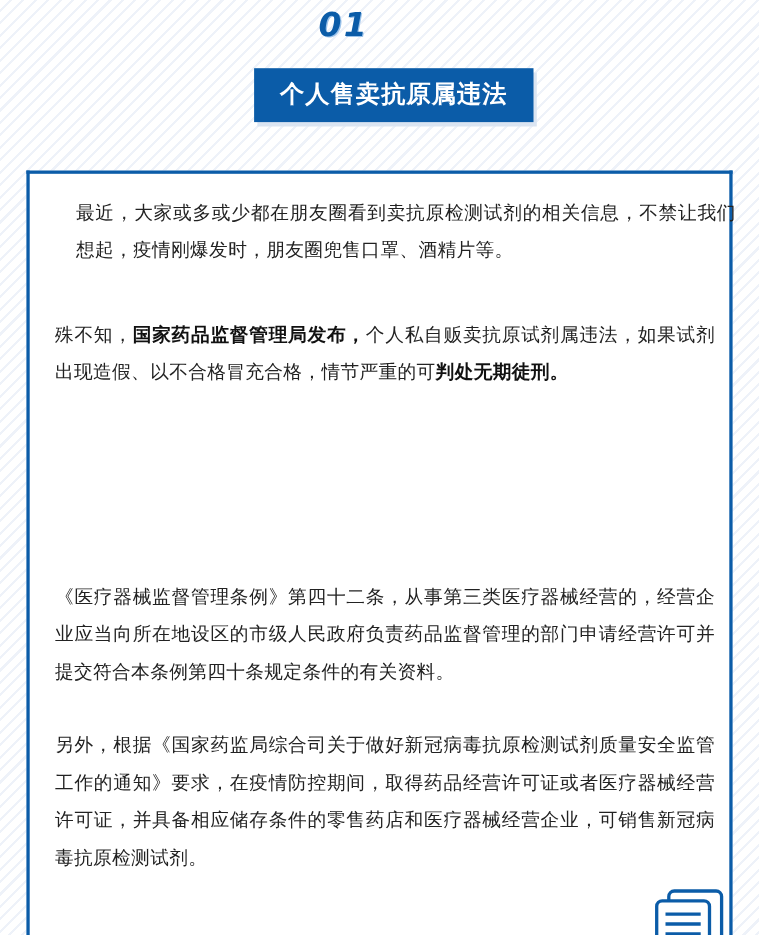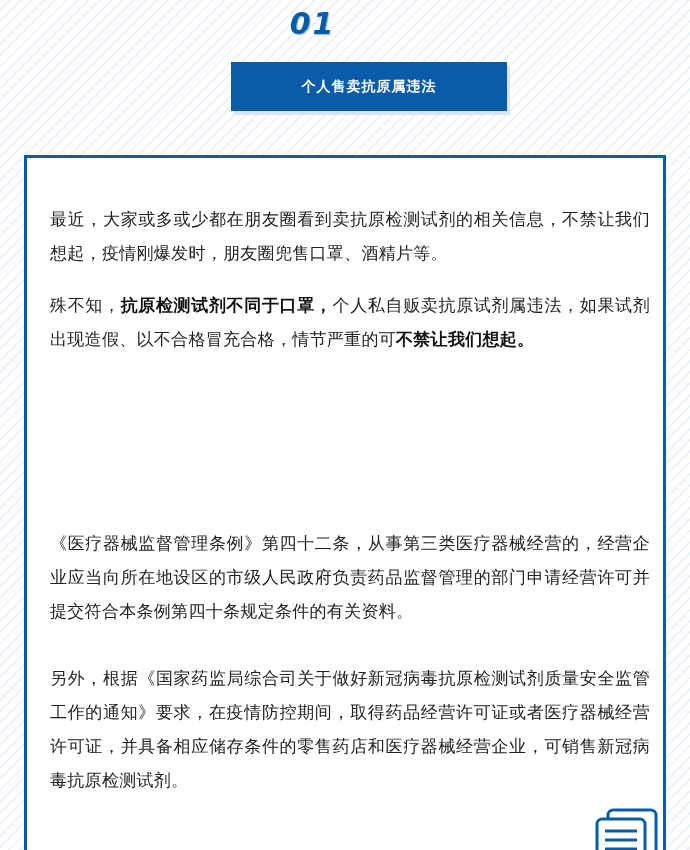--- a/index.html
+++ b/index.html
@@ -9,23 +9,23 @@
     background-color: #fbfcfe;
     background-image: repeating-linear-gradient(135deg, #ffffff 0px, #ffffff 6px, #eef2f9 6px, #eef2f9 8px);
   }
   .num {
     position: absolute; left: 0; width: 625px; top: 6px; text-align: center;
     font-family: "DejaVu Sans", sans-serif; font-weight: bold; font-style: italic;
     font-size: 30px; color: #0b5ca8; letter-spacing: 2px;
     text-shadow: 1px 1px 0 #9cc3ea;
   }
   .title-banner {
-    position: absolute; left: 231px; top: 62px; width: 276px; height: 49px;
+    position: absolute; left: 231px; top: 62px; width: 254px; height: 49px;
     background: #0b5ca8; color: #ffffff; text-align: center;
-    font-weight: bold; font-size: 14px; line-height: 49px; letter-spacing: 1px;
+    font-weight: bold; font-size: 22px; line-height: 49px; letter-spacing: 1px;
     box-shadow: 3px 4px 0 #dbe5f2;
   }
   .content-box {
     position: absolute; left: 24px; top: 155px; width: 642px; height: 720px;
     background: #ffffff; border: 3px solid #0b5ca8; border-bottom: none;
     box-sizing: border-box;
   }
   .para {
     position: absolute; left: 23px; width: 600px; margin: 0;
     font-size: 17px; line-height: 34px; color: #222222;
@@ -35,25 +35,25 @@
   .doc-icon { position: absolute; left: 594px; top: 806px; width: 70px; height: 50px; }
 </style>
 </head>
 <body>
 
 <div class="num">01</div>
 
 <div class="title-banner">个人售卖抗原属违法</div>
 
 <div class="content-box">
-  <p class="para" style="top:44px;">
+  <p class="para" style="top:19px;margin-left:19px;">
     <span>最近，大家或多或少都在朋友圈看到卖抗原检测试剂的相关信息，不禁让我们想起，疫情刚爆发时，朋友圈兜售口罩、酒精片等。</span>
   </p>
   <p class="para" style="top:130px;">
-    <span>殊不知，</span><b>抗原检测试剂不同于口罩，</b><span>个人私自贩卖抗原试剂属违法，如果试剂出现造假、以不合格冒充合格，情节严重的可</span><b>不禁让我们想起。</b>
+    <span>殊不知，</span><b>国家药品监督管理局发布，</b><span>个人私自贩卖抗原试剂属违法，如果试剂出现造假、以不合格冒充合格，情节严重的可</span><b>判处无期徒刑。</b>
   </p>
   <p class="para" style="top:503px;">
     <span>另外，根据《国家药监局综合司关于做好新冠病毒抗原检测试剂质量安全监管工作的通知》要求，在疫情防控期间，取得药品经营许可证或者医疗器械经营许可证，并具备相应储存条件的零售药店和医疗器械经营企业，可销售新冠病毒抗原检测试剂。</span>
   </p>
   <p class="para" style="top:368px;">
     <span>《医疗器械监督管理条例》第四十二条，从事第三类医疗器械经营的，经营企业应当向所在地设区的市级人民政府负责药品监督管理的部门申请经营许可并提交符合本条例第四十条规定条件的有关资料。</span>
   </p>
 </div>
 
 <div class="doc-icon">

